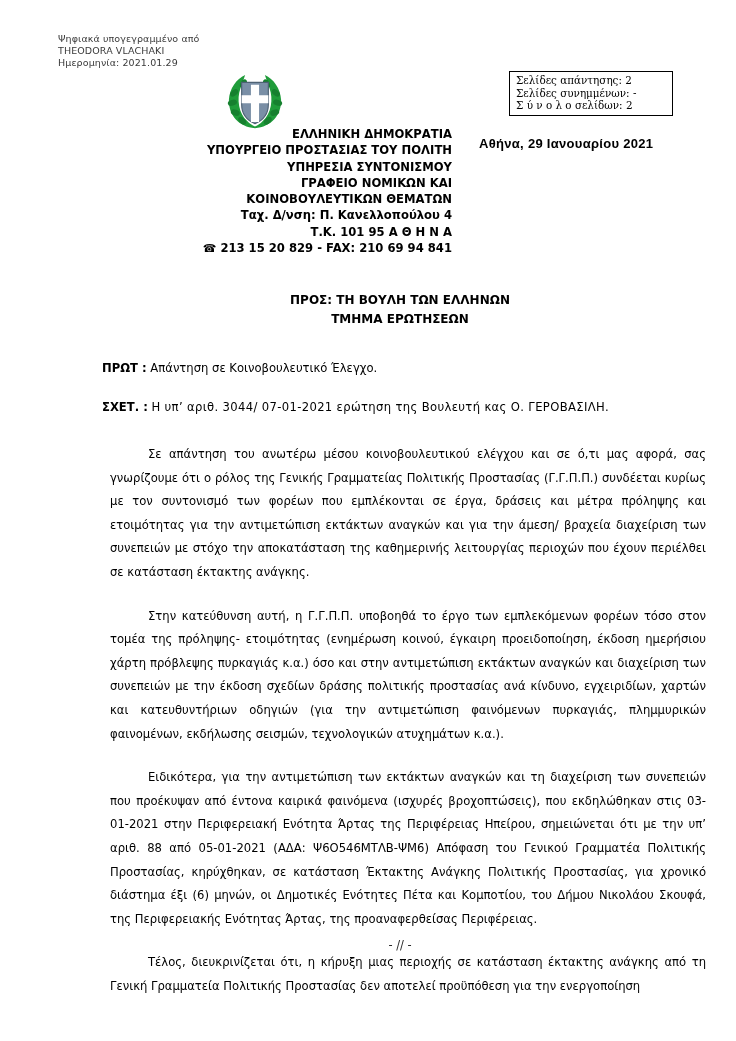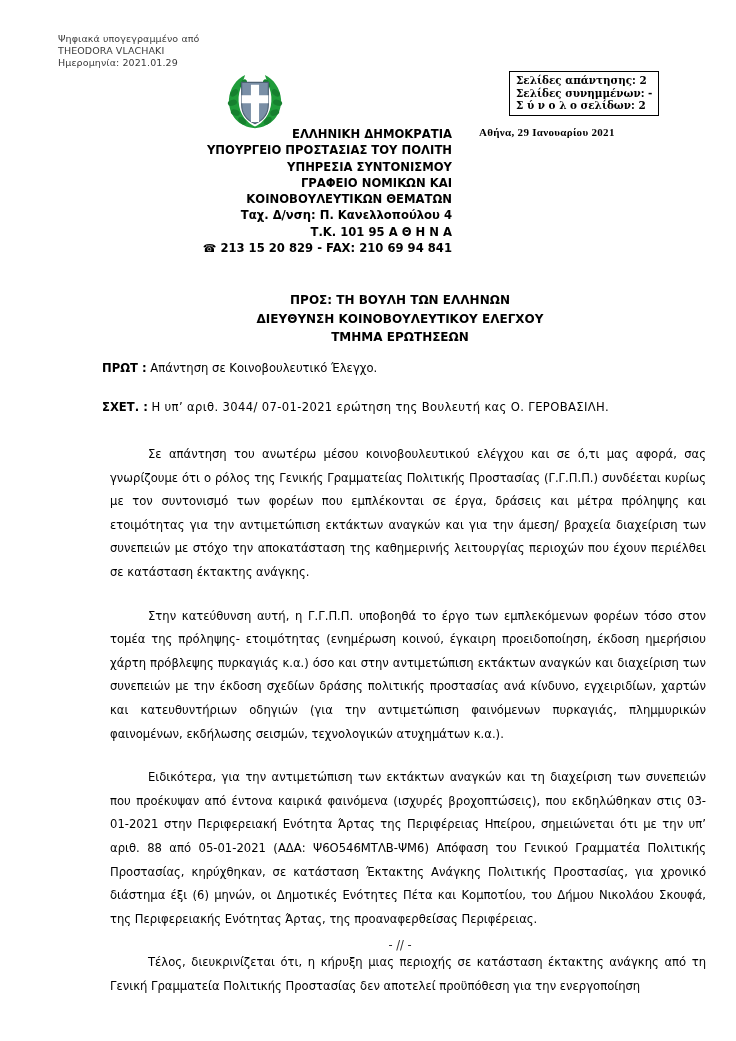--- a/index.html
+++ b/index.html
@@ -36,26 +36,26 @@
     color: #3a3a3a;
     white-space: nowrap;
   }
   .sig-stamp div { letter-spacing: 0.1px; }
 
   
   .pages-box {
     position: absolute;
     left: 477px;
     top: 71px;
-    width: 150px;
+    width: 164px;
     border: 1.4px solid #000;
     padding: 2px 5px 3px 6px;
     font-family: "DejaVu Serif", serif;
     font-size: 10.4px;
-    font-weight: bold;
+    font-weight: normal;
     line-height: 12.6px;
     box-sizing: border-box;
     background: #fff;
   }
   .pages-box div { white-space: nowrap; }
 
   
   .emblem {
     position: absolute;
     left: 194px;
@@ -80,23 +80,23 @@
   .letterhead .protocol {
     text-decoration: underline;
     margin-top: 1px;
   }
   .phone-glyph { font-size: 11px; }
 
   
   .doc-date {
     position: absolute;
     left: 447px;
-    top: 126px;
-    font-family: Liberation Serif, serif;
-    font-size: 11px;
+    top: 136px;
+    font-family: Liberation Sans, sans-serif;
+    font-size: 13px;
     font-weight: bold;
     letter-spacing: 0.3px;
     white-space: nowrap;
   }
 
   
   .recipient {
     position: absolute;
     left: 68px;
     top: 291px;
@@ -204,21 +204,20 @@
     <div>ΚΟΙΝΟΒΟΥΛΕΥΤΙΚΩΝ ΘΕΜΑΤΩΝ</div>
     <div>Ταχ. Δ/νση: Π. Κανελλοπούλου 4</div>
     <div>Τ.Κ. 101 95   Α Θ Η Ν Α</div>
     <div><span class="phone-glyph">☎</span> <span>213 15 20 829 - FAX: 210 69 94 841</span></div>
   </div>
 
   <div class="doc-date">Αθήνα,  29  Ιανουαρίου  2021</div>
 
   <div class="recipient">
     <div>ΠΡΟΣ: ΤΗ ΒΟΥΛΗ ΤΩΝ ΕΛΛΗΝΩΝ</div>
-    <div>ΔΙΕΥΘΥΝΣΗ ΚΟΙΝΟΒΟΥΛΕΥΤΙΚΟΥ ΕΛΕΓΧΟΥ</div>
     <div>ΤΜΗΜΑ ΕΡΩΤΗΣΕΩΝ</div>
   </div>
 
   <div class="meta-line" id="subject-line">
     <span class="lbl">ΠΡΩΤ :</span>
     <span>Απάντηση σε Κοινοβουλευτικό Έλεγχο.</span>
   </div>
 
   <div class="meta-line" id="reference-line">
     <span class="lbl">ΣΧΕΤ. :</span>

